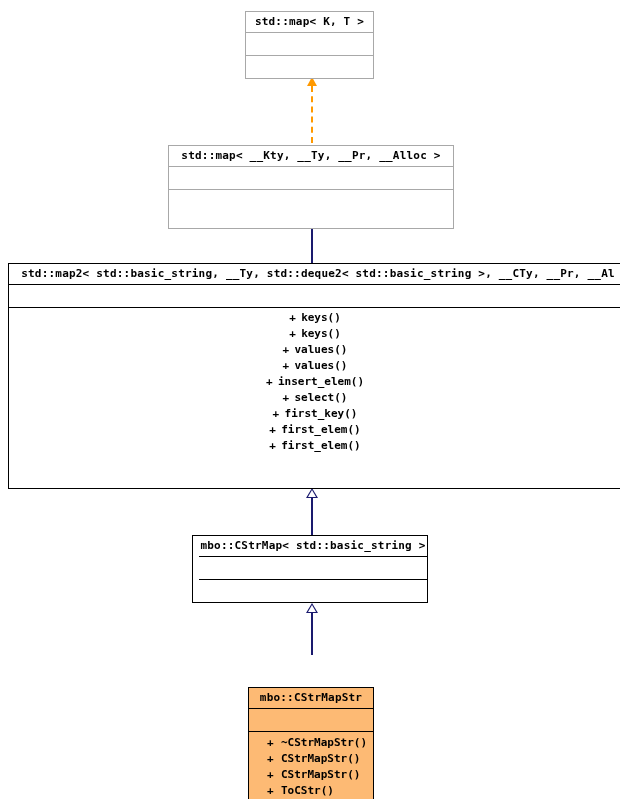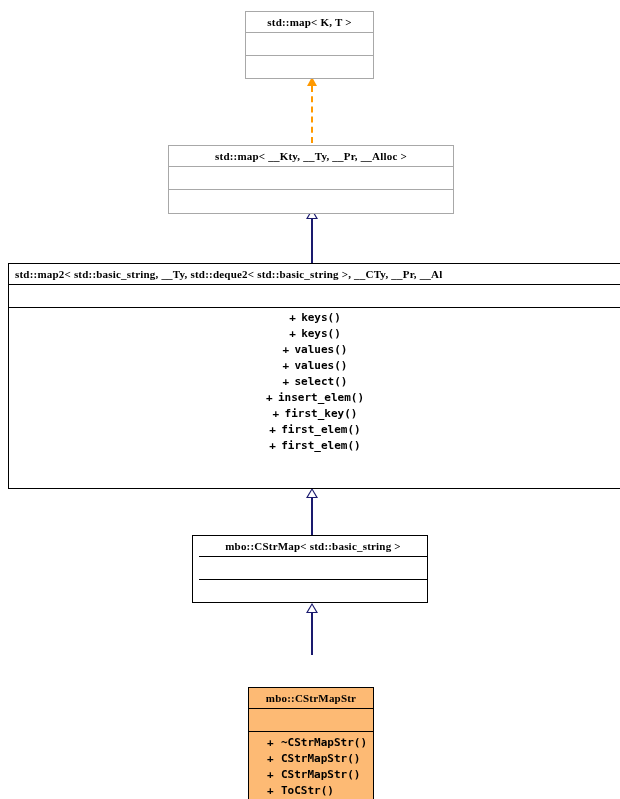--- a/index.html
+++ b/index.html
@@ -40,21 +40,20 @@
   .uml-title {
     box-sizing: border-box;
     text-align: center;
     font-weight: bold;
     font-size: 11px;
     line-height: 20px;
     height: 20px;
     white-space: nowrap;
     color: #000000;
     letter-spacing: 0.2px;
-    font-family: Liberation Serif, serif;
   }
   .uml-sep {
     height: 1px;
     background: #a8a8a8;
     width: 100%;
   }
   .uml-sep.black {
     background: #000000;
   }
   .uml-attrs {
@@ -154,40 +153,40 @@
   </div>
 
   <div class="uml-box" style="left:245px; top:11px; width:129px; height:68px;">
     <div class="uml-title">std::map&lt; K, T &gt;</div>
     <div class="uml-sep"></div>
     <div class="uml-attrs" style="height:22px;"></div>
     <div class="uml-sep"></div>
     <div class="uml-ops" style="height:22px;"></div>
   </div>
 
-  <div class="uml-box" style="left:168px; top:145px; width:286px; height:69px;">
+  <div class="uml-box" style="left:168px; top:145px; width:286px; height:84px;">
     <div class="uml-title">std::map&lt; __Kty, __Ty, __Pr, __Alloc &gt;</div>
     <div class="uml-sep"></div>
     <div class="uml-attrs" style="height:22px;"></div>
     <div class="uml-sep"></div>
     <div class="uml-ops" style="height:22px;"></div>
   </div>
 
   <div class="uml-box black-border" style="left:8px; top:263px; width:614px; height:226px;">
-    <div class="uml-title" style="text-align:left; padding-left:6px;">std::map2&lt; std::basic_string, __Ty, std::deque2&lt; std::basic_string &gt;, __CTy, __Pr, __Al</div>
+    <div class="uml-title" style="text-align:center; padding-left:6px;">std::map2&lt; std::basic_string, __Ty, std::deque2&lt; std::basic_string &gt;, __CTy, __Pr, __Al</div>
     <div class="uml-sep black"></div>
     <div class="uml-attrs" style="height:22px;"></div>
     <div class="uml-sep black"></div>
     <div class="uml-ops ops-centered">
       <span class="op-row"><span class="vis">+</span><span>keys()</span></span>
       <span class="op-row"><span class="vis">+</span><span>keys()</span></span>
       <span class="op-row"><span class="vis">+</span><span>values()</span></span>
       <span class="op-row"><span class="vis">+</span><span>values()</span></span>
+      <span class="op-row"><span class="vis">+</span><span>insert_elem()</span></span>
       <span class="op-row"><span class="vis">+</span><span>select()</span></span>
-      <span class="op-row"><span class="vis">+</span><span>insert_elem()</span></span>
       <span class="op-row"><span class="vis">+</span><span>first_key()</span></span>
       <span class="op-row"><span class="vis">+</span><span>first_elem()</span></span>
       <span class="op-row"><span class="vis">+</span><span>first_elem()</span></span>
     </div>
   </div>
 
   <div class="uml-box black-border" style="left:192px; top:535px; width:236px; height:68px;padding-left:6px;">
     <div class="uml-title">mbo::CStrMap&lt; std::basic_string &gt;</div>
     <div class="uml-sep black"></div>
     <div class="uml-attrs" style="height:22px;"></div>

